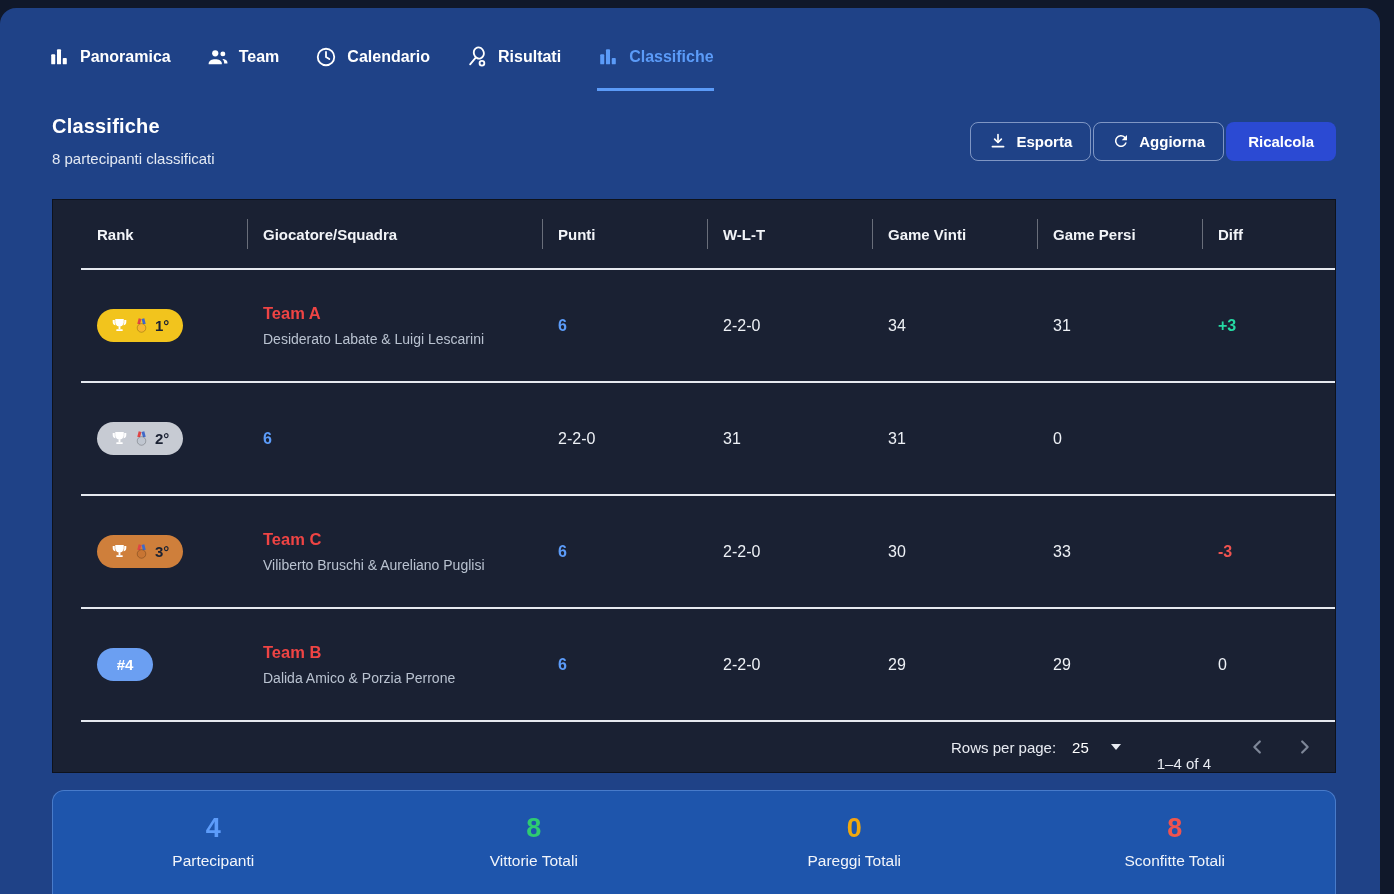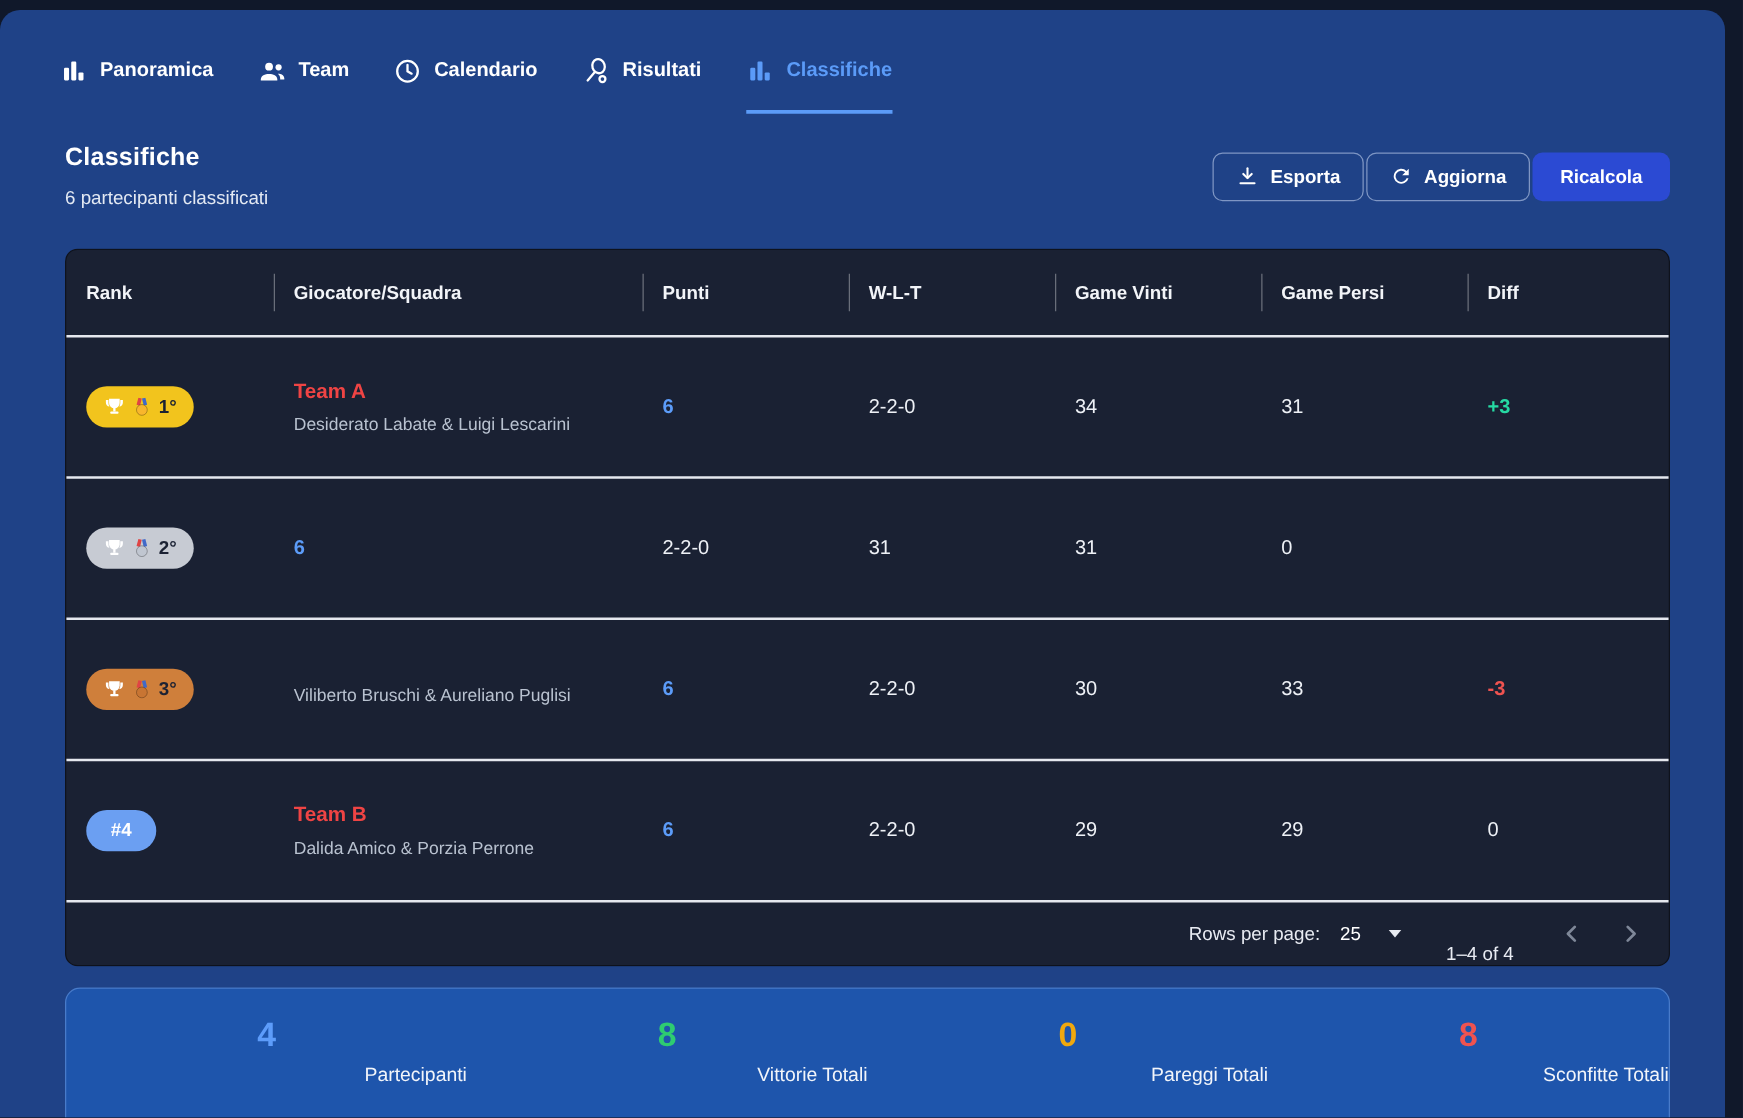--- a/index.html
+++ b/index.html
@@ -46,23 +46,24 @@
     background:transparent;border:1px solid rgba(205,220,245,.55);
   }
   .btn .b-icon{width:18px;height:18px;display:inline-flex;}
   .btn .b-icon svg{width:18px;height:18px;}
   .btn.primary{background:#2b4ad3;border:none;padding:0 22px;}
 
   
   .table-card{
     margin:32px 44px 0 52px;
     background:var(--table-bg);
-    border-radius:10px;
+    border-radius:0;
     border:1px solid rgba(0,0,0,.45);
     overflow:hidden;
+    padding-left:28px;
   }
   .tgrid{display:grid;grid-template-columns:166px 295px 165px 165px 165px 165px minmax(0,1fr);}
   .thead{height:68px;align-items:center;}
   .th{position:relative;padding-left:16px;font-size:15px;font-weight:700;color:#f2f4f8;}
   .th + .th::before{
     content:"";position:absolute;left:0;top:50%;transform:translateY(-50%);
     width:1px;height:30px;background:rgba(255,255,255,.35);
   }
   .trow{height:113px;align-items:center;border-top:2px solid var(--sep);}
   .td{padding-left:16px;font-size:16px;color:#eef1f6;}
@@ -99,21 +100,21 @@
   .pg-btn + .pg-btn{margin-left:20px;}
 
   
   .stats{
     margin:17px 44px 0 52px;height:140px;
     background:#1e55ac;border:1px solid rgba(125,170,240,.45);
     border-radius:12px;display:flex;padding-top:22px;
   }
   .stat{flex:1;text-align:center;}
   .stat .s-value{font-size:27px;font-weight:700;}
-  .stat .s-label{font-size:15.5px;color:#f2f5fa;margin-top:8px;text-align:right;}
+  .stat .s-label{font-size:15.5px;color:#f2f5fa;margin-top:8px;}
 </style>
 </head>
 <body>
 
 <div class="app-card">
 
   <nav class="tabs" id="tabs">
   <div class="tab">
     <span class="t-icon">
           <svg viewBox="0 0 24 24" fill="currentColor">
@@ -166,21 +167,21 @@
             <rect x="16.1" y="13" width="4.4" height="7" rx="1"></rect>
           </svg>
         </span>
     <span class="t-label">Classifiche</span>
   </div>
 </nav>
 
   <header class="page-header">
     <div class="titles">
       <h1>Classifiche</h1>
-      <p>6 partecipanti classificati</p>
+      <p>8 partecipanti classificati</p>
     </div>
     <div class="actions">
       <button class="btn">
         <span class="b-icon">
             <svg viewBox="0 0 24 24" fill="none" stroke="currentColor" stroke-width="2.2" stroke-linecap="round" stroke-linejoin="round">
               <path d="M12 3.5v10"></path>
               <path d="m7.5 9.5 4.5 4.5 4.5-4.5"></path>
               <path d="M4.5 19.5h15"></path>
             </svg>
           </span>
@@ -289,20 +290,21 @@
                 <svg viewBox="0 0 16 16">
                   <rect x="4.2" y="0.5" width="3" height="6.2" fill="#e04444" transform="rotate(14 5.7 3.6)"></rect>
                   <rect x="8.8" y="0.5" width="3" height="6.2" fill="#4169c8" transform="rotate(-14 10.3 3.6)"></rect>
                   <circle cx="8" cy="10.6" r="4.6" fill="#c87533" stroke="rgba(0,0,0,.3)" stroke-width="0.8"></circle>
                 </svg>
               </span>
         <span class="rank-text">3°</span>
       </span>
     </div>
     <div class="td">
+      <div class="team-name">Team C</div>
       <div class="team-players">Viliberto Bruschi &amp; Aureliano Puglisi</div>
     </div>
     <div class="td punti">6</div>
     <div class="td">2-2-0</div>
     <div class="td">30</div>
     <div class="td">33</div>
     <div class="td diff negative">-3</div>
   </div>
 
   <div class="tgrid trow">

